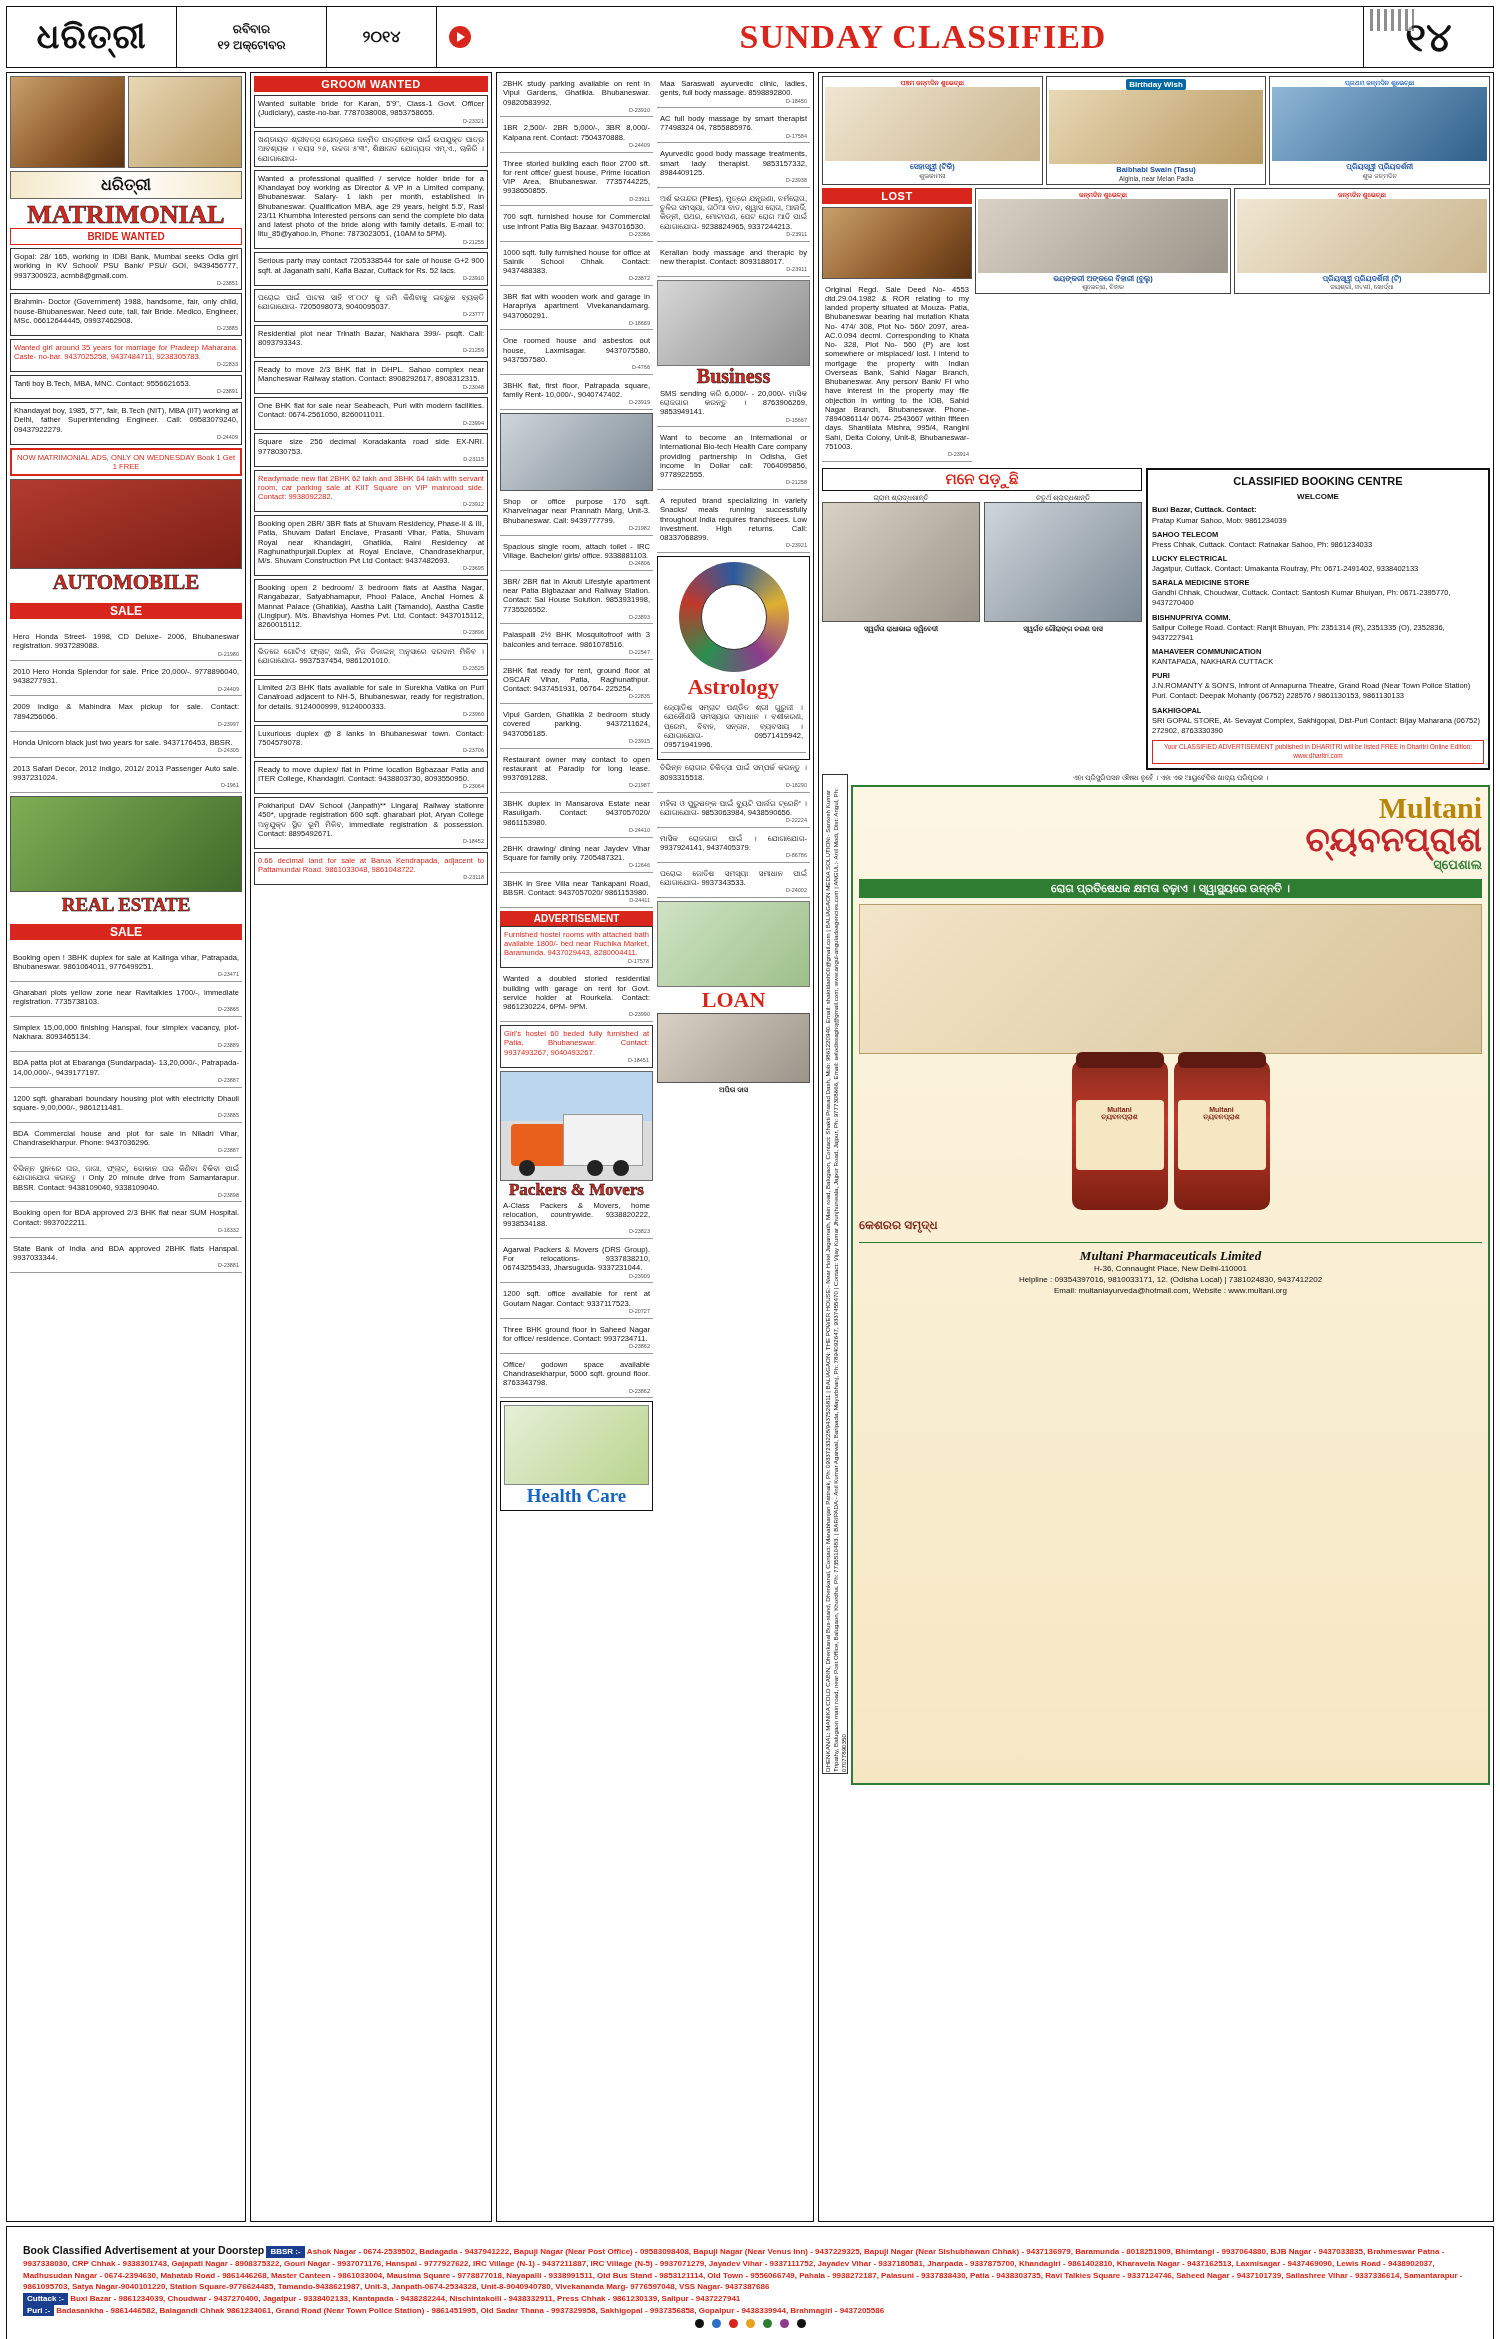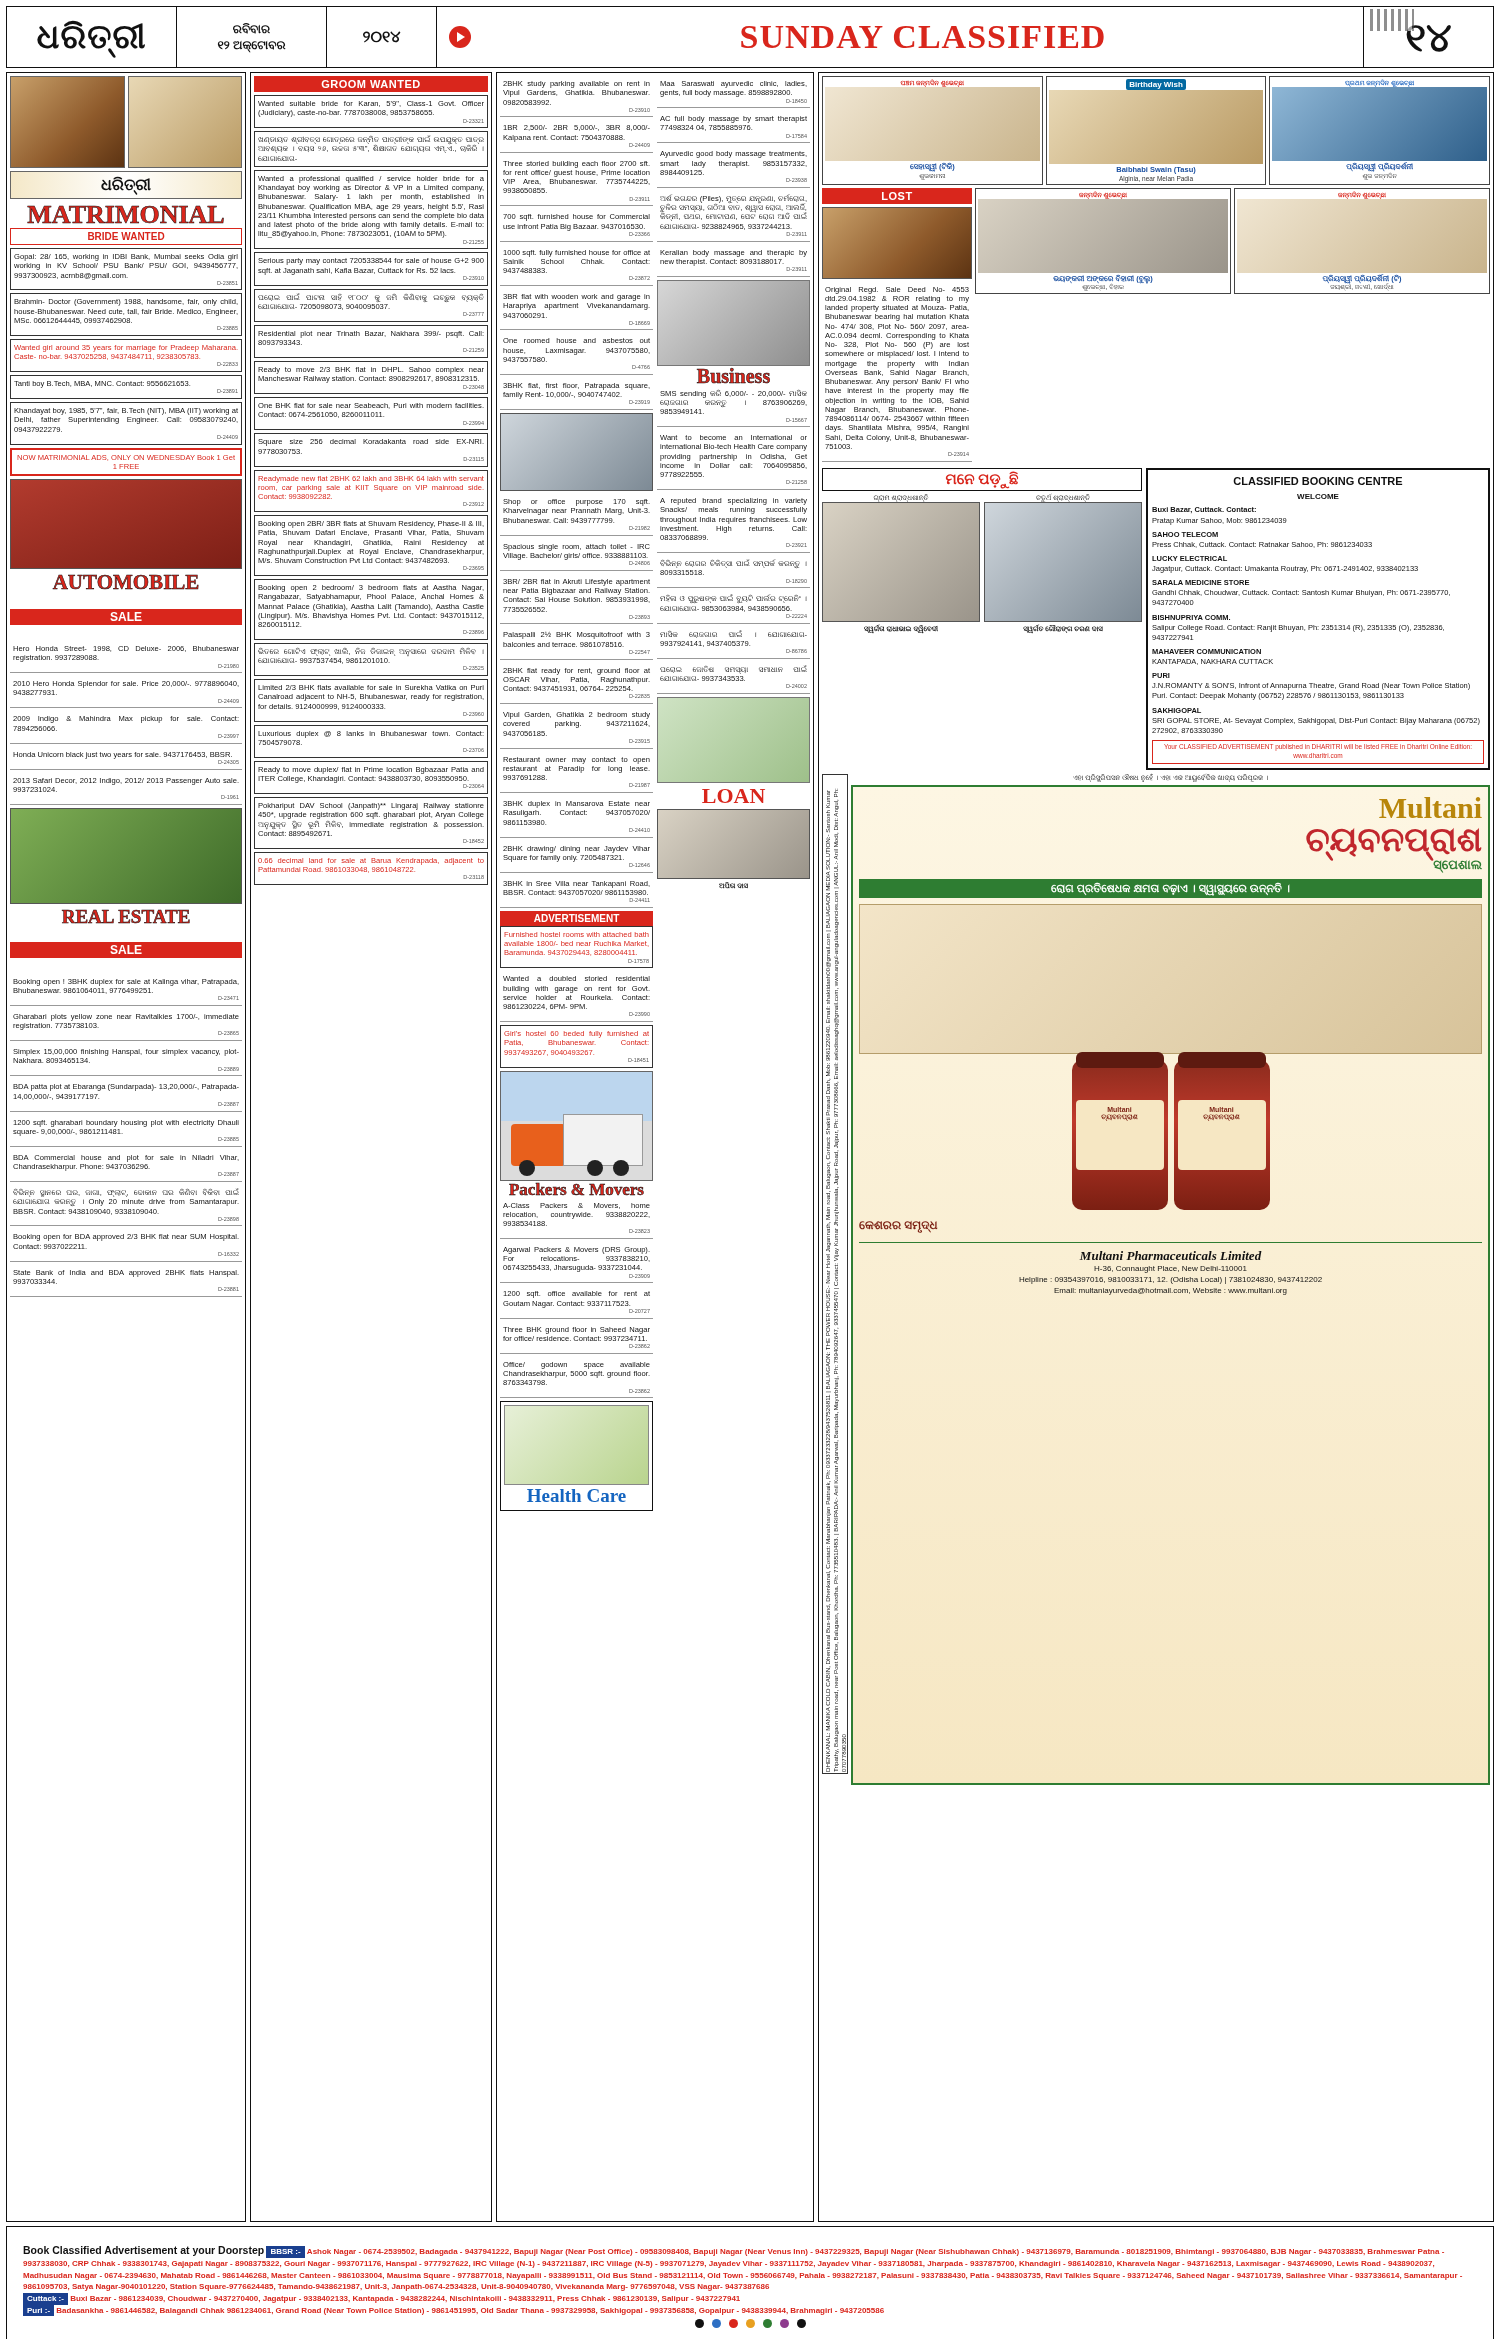--- a/index.html
+++ b/index.html
@@ -38,21 +38,21 @@
   .c3a { width:155px; overflow:hidden;}
   .c3b { width:155px; overflow:hidden;}
   .c4 { flex:1; }
 
   .ad { border:1px solid #333; padding:3px; margin-bottom:3px; line-height:1.22; text-align:justify; font-size:7.6px; }
   .ad .code { display:block; text-align:right; font-size:5.5px; color:#555; }
   .ad.plain { border:none; border-bottom:1px solid #999; }
   .hdr-red { background:#d9261c; color:#fff; text-align:center; font-weight:bold; font-size:11px; padding:2px 0; margin-bottom:3px; letter-spacing:.5px; }
   .hdr-band { text-align:center; font-weight:bold; font-size:10px; padding:2px 0; margin-bottom:3px; border:1px solid #111; }
   .sec-title { font-family:"Liberation Serif", serif; font-weight:bold; font-size:26px; color:#d9261c; text-align:center; line-height:1; -webkit-text-stroke:0.5px #111; }
-  .sale-bar { background:#d9261c; color:#fff; font-weight:bold; text-align:center; font-size:12px; padding:1px 0; margin:16px 0; }
+  .sale-bar { background:#d9261c; color:#fff; font-weight:bold; text-align:center; font-size:12px; padding:1px 0; margin:10px 0; }
   .redtxt { color:#d9261c; }
   .boxred { border:1px solid #d9261c; color:#d9261c; }
   .center { text-align:center; }
   .imgbox { border:1px solid #555; width:100%; height:90px; margin-bottom:3px; position:relative; overflow:hidden; }
   .cap { font-size:7px; text-align:center; font-weight:bold; }
 
   
   .ph1 { background:linear-gradient(135deg,#c8a06a,#8e5a2b 60%,#5c3312); }
   .ph2 { background:linear-gradient(135deg,#d9d2c4,#9a948a); }
   .ph3 { background:linear-gradient(160deg,#b23b2e,#7d1f16); }
@@ -261,20 +261,25 @@
         <div class="ad plain"><span>Ayurvedic good body massage treatments, smart lady therapist. 9853157332, 8984409125.</span><span class="code">D-23938</span></div>
         <div class="ad plain"><span>ଅର୍ଶ ଭଗନ୍ଦର (Piles), ମୁତ୍ରେ ଯନ୍ତ୍ରଣା, ଚର୍ମରୋଗ, ଚୁଳିର ସମସ୍ୟା, ଗଠିଆ ବାତ, ଶ୍ୱାସ ରୋଗ, ଆଲର୍ଜି, କିଡ୍ନୀ, ପଥର, ମୋଟାପଣ, ପେଟ ରୋଗ ଆଦି ପାଇଁ ଯୋଗାଯୋଗ- 9238824965, 9337244213.</span><span class="code">D-23911</span></div>
         <div class="ad plain"><span>Keralian body massage and therapic by new therapist. Contact: 8093188017.</span><span class="code">D-23911</span></div>
 
         <div class="biz-img"></div>
         <div class="sec-title" style="font-size:20px;">Business</div>
         <div class="ad plain"><span>SMS sending କରି 6,000/- - 20,000/- ମାସିକ ରୋଜଗାର କରନ୍ତୁ । 8763906269, 9853949141.</span><span class="code">D-15667</span></div>
         <div class="ad plain"><span>Want to become an International or international Bio-tech Health Care company providing partnership in Odisha, Get income in Dollar call: 7064095856, 9778922555.</span><span class="code">D-21258</span></div>
         <div class="ad plain"><span>A reputed brand specializing in variety Snacks/ meals running successfully throughout India requires franchisees. Low investment. High returns. Call: 08337068899.</span><span class="code">D-23921</span></div>
 
+        <div class="astro">
+          <div class="disc"></div>
+          <div class="t">Astrology</div>
+          <div class="ad plain" style="text-align:justify;"><span>ଜ୍ୟୋତିଷ ସମ୍ରାଟ ପଣ୍ଡିତ ଶ୍ରୀ ଗୁରୁଜୀ । ଯେକୌଣସି ସମସ୍ୟାର ସମାଧାନ । ବଶୀକରଣ, ପ୍ରେମ, ବିବାହ, ସନ୍ତାନ, ବ୍ୟବସାୟ । ଯୋଗାଯୋଗ- 09571415942, 09571941996.</span></div>
+        </div>
 
         <div class="ad plain"><span>ବିଭିନ୍ନ ରୋଗର ଚିକିତ୍ସା ପାଇଁ ସମ୍ପର୍କ କରନ୍ତୁ । 8093315518.</span><span class="code">D-18290</span></div>
         <div class="ad plain"><span>ମହିଳା ଓ ପୁରୁଷଙ୍କ ପାଇଁ ବ୍ୟୁଟି ପାର୍ଲର ଟ୍ରେନିଂ । ଯୋଗାଯୋଗ- 9853063984, 9438590656.</span><span class="code">D-22224</span></div>
         <div class="ad plain"><span>ମାସିକ ରୋଜଗାର ପାଇଁ । ଯୋଗାଯୋଗ- 9937924141, 9437405379.</span><span class="code">D-86786</span></div>
         <div class="ad plain"><span>ଘରୋଇ ଜୋତିଷ ସମସ୍ୟା ସମାଧାନ ପାଇଁ ଯୋଗାଯୋଗ- 9937343533.</span><span class="code">D-24002</span></div>
 
         <div class="money-img"></div>
         <div class="loan-t">LOAN</div>
         <div class="imgbox ph2" style="height:70px;"></div>
         <div class="cap">ଅପିତା ଦାସ</div>

